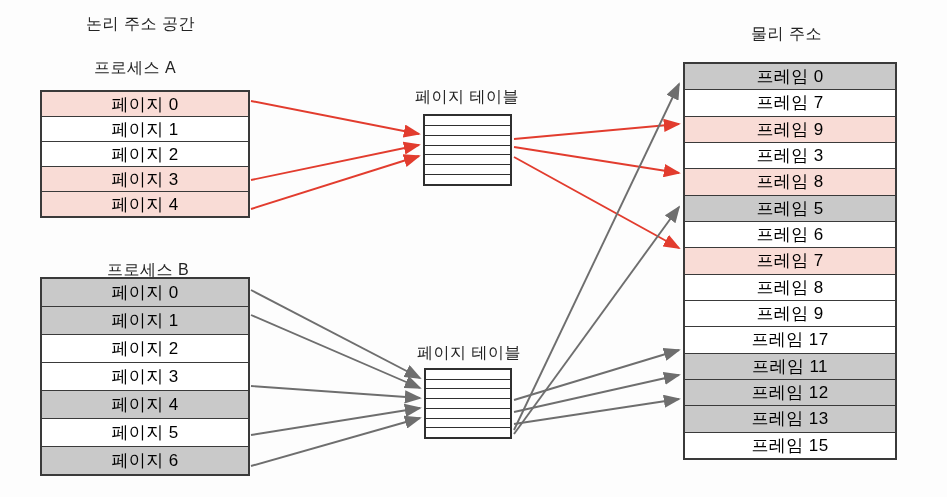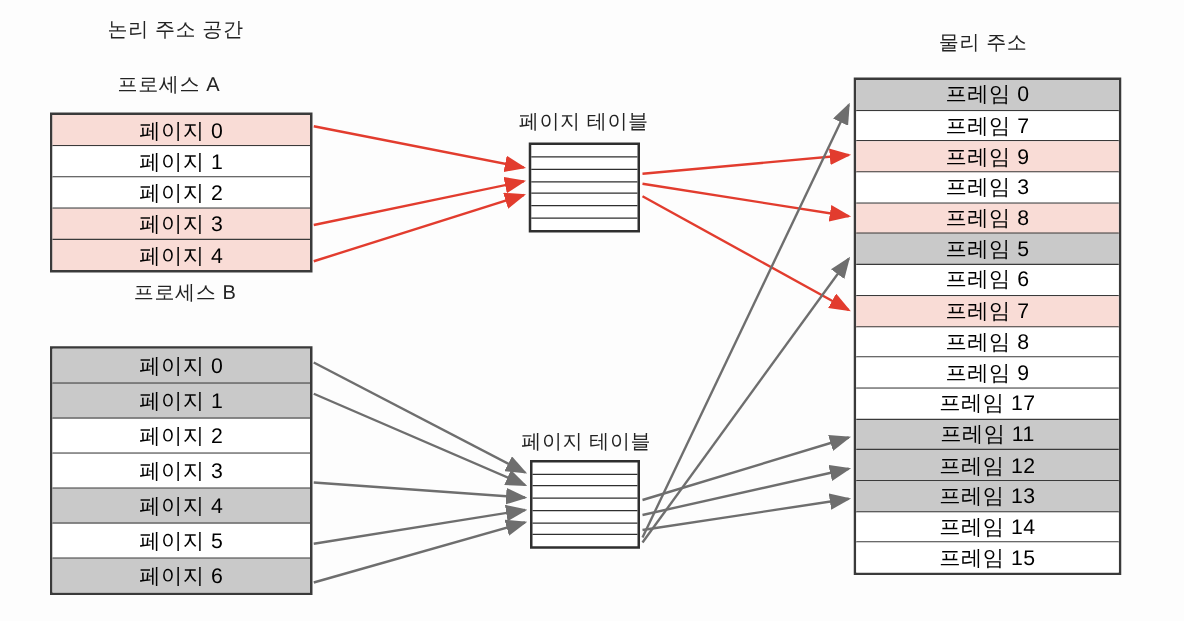--- a/index.html
+++ b/index.html
@@ -32,21 +32,21 @@
 </style>
 </head>
 <body>
 
 <div id="stage">
 
   <div class="lbl big" style="left:86px;top:14px;">논리 주소 공간</div>
 
   <div class="lbl big" style="left:94px;top:58px;">프로세스 A</div>
 
-  <div class="lbl big" style="left:107px;top:224px;">프로세스 B</div>
+  <div class="lbl big" style="left:107px;top:260px;">프로세스 B</div>
 
   <div class="lbl big" style="left:751px;top:24px;">물리 주소</div>
 
   <div class="lbl big" style="left:415px;top:87px;">페이지 테이블</div>
 
   <div class="lbl big" style="left:417px;top:343px;">페이지 테이블</div>
 
   <div class="memtable" id="tableA" style="left:40px;top:90px;width:210px;height:128px;">
       <div class="row pink">페이지 0</div>
       <div class="row white">페이지 1</div>
@@ -73,21 +73,20 @@
       <div class="row pink">프레임 8</div>
       <div class="row gray">프레임 5</div>
       <div class="row white">프레임 6</div>
       <div class="row pink">프레임 7</div>
       <div class="row white">프레임 8</div>
       <div class="row white">프레임 9</div>
       <div class="row white">프레임 17</div>
       <div class="row gray">프레임 11</div>
       <div class="row gray">프레임 12</div>
       <div class="row gray">프레임 13</div>
-      <div class="row white">프레임 14</div>
       <div class="row white">프레임 15</div>
     </div>
 
   <div class="ptable" id="ptTop" style="left:423px;top:114px;width:89px;height:72px;">
       <div class="prow"></div>
       <div class="prow"></div>
       <div class="prow"></div>
       <div class="prow"></div>
       <div class="prow"></div>
       <div class="prow"></div>

